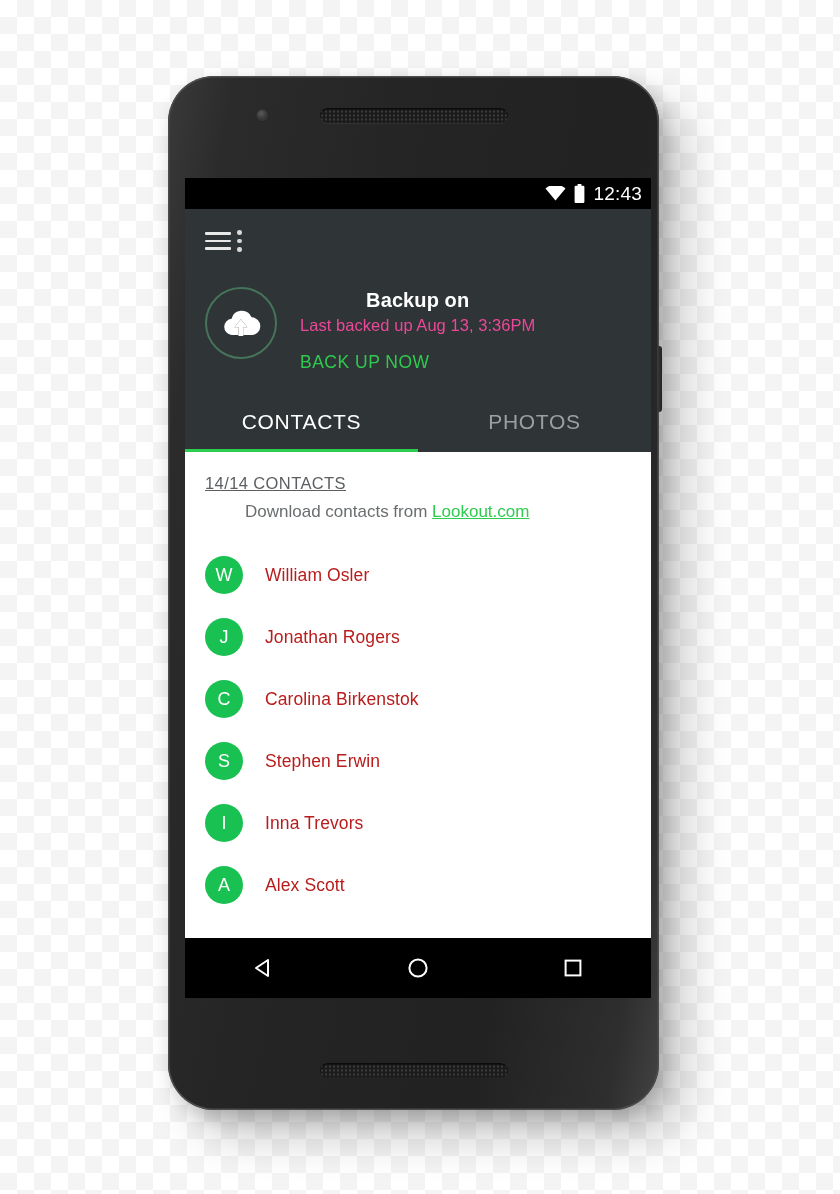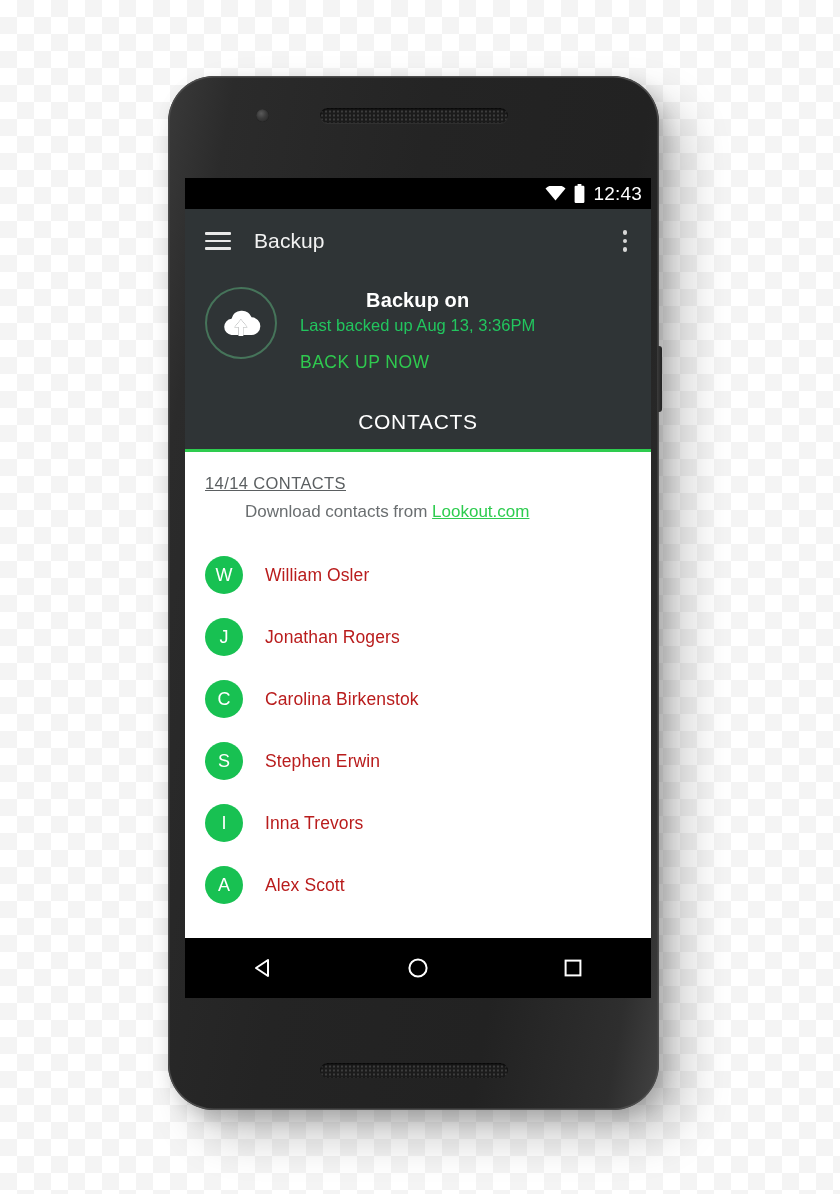--- a/index.html
+++ b/index.html
@@ -153,21 +153,21 @@
   .cloud-badge {
     width: 72px; height: 72px;
     border-radius: 50%;
     border: 2px solid #46745a;
     display: flex; align-items: center; justify-content: center;
     flex: none;
     margin-top: 2px;
   }
   .backup-text { margin-left: 23px; padding-top: 4px; }
   .backup-title { color: #ffffff; font-size: 20px; font-weight: bold; letter-spacing: 0.1px; text-align: center; }
-  .backup-sub { color: #22c55e; font-size: 16.5px; margin-top: 4px; letter-spacing: 0.05px; }
+  .backup-sub { color: #ec4899; font-size: 16.5px; margin-top: 4px; letter-spacing: 0.05px; }
   .backup-action {
     color: #2fc94f;
     font-size: 17.5px;
     margin-top: 17px;
     letter-spacing: 0.5px;
     cursor: pointer;
     display: inline-block;
   }
 
   
@@ -288,21 +288,20 @@
       </span>
       <span class="status-time">12:43</span>
     </div>
 
     <div class="app-bar">
       <div class="hamburger">
         <span></span>
           <span></span>
           <span></span>
       </div>
-      <div class="app-title">Backup</div>
       <div class="overflow-dots">
         <i></i>
           <i></i>
           <i></i>
       </div>
     </div>
 
     <div class="backup-panel">
       <div class="cloud-badge">
         <svg width="40" height="30" viewBox="0 0 40 30" aria-hidden="true">
@@ -319,20 +318,23 @@
         <div class="backup-title">Backup on</div>
         <div class="backup-sub">Last backed up Aug 13, 3:36PM</div>
         <div class="backup-action">BACK UP NOW</div>
       </div>
     </div>
 
     <div class="tab-bar">
       <div class="tab active">
         <span>CONTACTS</span>
       </div>
+      <div class="tab">
+        <span>PHOTOS</span>
+      </div>
     </div>
 
     <div class="contacts-body">
       <div class="contacts-count">14/14 CONTACTS</div>
       <div class="contacts-download">
         <span>Download contacts from </span><a>Lookout.com</a>
       </div>
 
       <div class="contact-list">
         <div class="contact-row">

